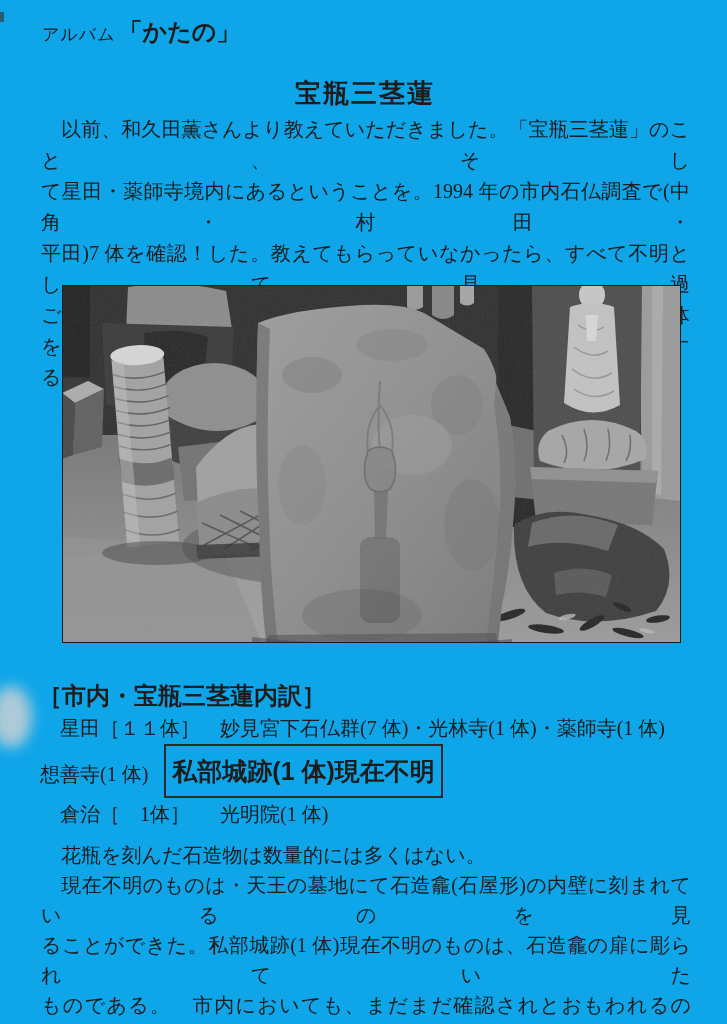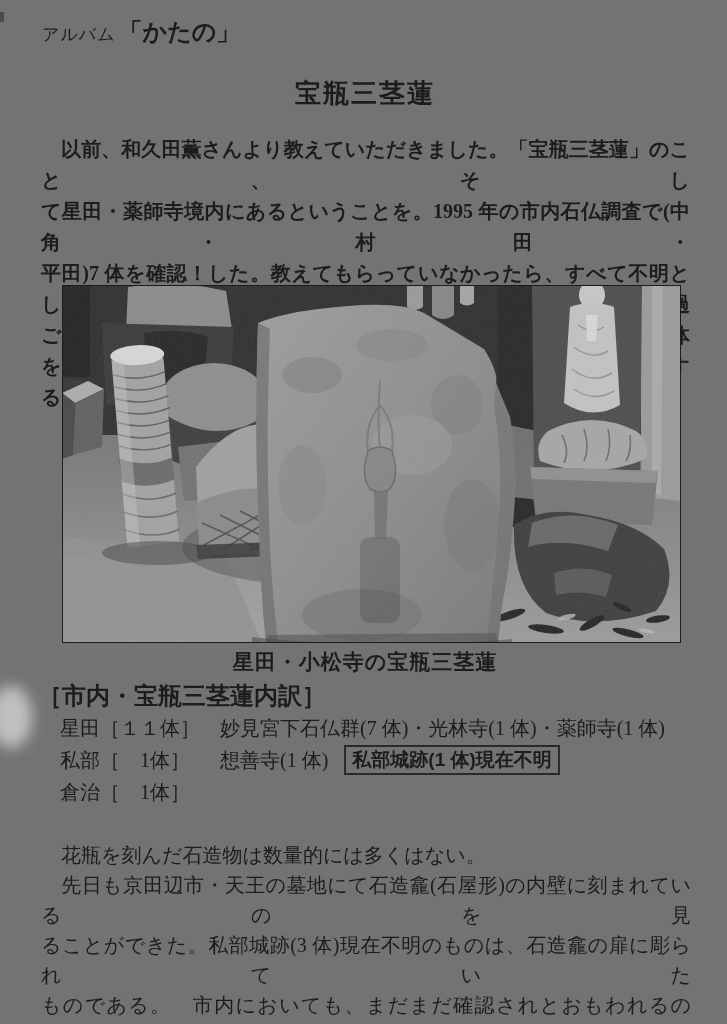--- a/index.html
+++ b/index.html
@@ -1,53 +1,53 @@
 <!DOCTYPE html>
 <html><head>
 <meta charset="utf-8">
 <style>
   html,body{margin:0;padding:0;background:#e8e8e8;}
   .page{
     position:relative;
     width:727px;height:1024px;
-    background:#737373;
+    background:#0ea5e9;
     overflow:hidden;
     font-family:"Liberation Serif","DejaVu Serif",serif;
     color:#1c1c1c;
   }
   
   .album{position:absolute;left:42px;top:16px;white-space:nowrap;}
   .album-label{font-size:17px;letter-spacing:1px;}
   .album-title{font-size:24px;font-weight:700;margin-left:3px;}
   .main-title{
     position:absolute;left:40px;top:76px;width:650px;
     text-align:center;font-size:26px;font-weight:700;letter-spacing:2px;
   }
   
-  .intro{position:absolute;left:41px;top:134px;width:649px;font-size:20px;line-height:31px;font-weight:bold;}
+  .intro{position:absolute;left:41px;top:114px;width:649px;font-size:20px;line-height:31px;}
   .closing{position:absolute;left:41px;top:840px;width:650px;font-size:20px;line-height:30px;}
   .jl{text-align:justify;text-align-last:justify;}
   
   .photo-wrap{position:absolute;left:62px;top:285px;width:619px;height:358px;line-height:0;}
   .photo-wrap svg{display:block;}
   .caption{
     position:absolute;left:40px;top:648px;width:650px;text-align:center;
     font-size:21px;font-weight:700;letter-spacing:1px;
   }
   
   .bd-heading{position:absolute;left:38px;top:680px;font-size:24px;font-weight:700;}
   .breakdown{position:absolute;left:40px;top:712px;width:670px;font-size:20px;}
   .bd-row{display:flex;align-items:center;}
   .bd-area{width:160px;padding-left:20px;white-space:pre;line-height:32px;flex:none;}
   .bd-details{flex:1;line-height:32px;}
   .bd-line{white-space:nowrap;}
   .boxed{
-    display:inline-block;border:2px solid #2a2a2a;padding:0 6px;margin-left:16px;
+    display:inline-block;border:2px solid #2a2a2a;padding:12px 6px;margin-left:16px;
     font-family:"Liberation Sans","DejaVu Sans",sans-serif;
-    font-weight:700;font-size:19px;line-height:26px;vertical-align:1px;
+    font-weight:700;font-size:25px;line-height:26px;vertical-align:1px;
   }
   
   .scan-smudge{
     position:absolute;left:-10px;top:686px;width:42px;height:62px;
     background:#d4d4d4;border-radius:50%;filter:blur(7px);opacity:.8;
   }
   .corner-mark{position:absolute;left:0;top:12px;width:4px;height:10px;background:#3a3a3a;opacity:.7;}
 </style>
 </head>
 <body>
@@ -58,21 +58,21 @@
   <div class="scan-smudge"></div>
 
   <div class="album">
     <span class="album-label">アルバム</span><span class="album-title">「かたの」</span>
   </div>
 
   <div class="main-title">宝瓶三茎蓮</div>
 
   <div class="intro">
     <div class="jl">　以前、和久田薫さんより教えていただきました。「宝瓶三茎蓮」のこと、そし</div>
-    <div class="jl">て星田・薬師寺境内にあるということを。1995 年の市内石仏調査で(中角・村田・</div>
+    <div class="jl">て星田・薬師寺境内にあるということを。1994 年の市内石仏調査で(中角・村田・</div>
     <div class="jl">平田)7 体を確認！した。教えてもらっていなかったら、すべて不明として見過</div>
     <div class="jl">ごしていただろう。今回の調査では不明登録分を再調査し、さらに 6 体を確認す</div>
     <div>ることが出来ました。不明が判明した時、うれしいですね。</div>
   </div>
 
   <div class="photo-wrap">
     <svg viewBox="0 0 619 358" width="619" height="358" xmlns="http://www.w3.org/2000/svg">
       <defs>
         <linearGradient id="groundG" x1="0" y1="0" x2="0" y2="1">
           <stop offset="0" stop-color="#767676"></stop>
@@ -219,43 +219,44 @@
       <path d="M196,38 Q192,160 197,240 Q198,300 204,358 L216,358 Q208,290 207,230 Q204,150 208,44 Z" fill="#616161" opacity="0.6"></path>
       <path d="M434,98 L448,132 Q456,180 452,226 Q448,282 440,320 L436,358 L424,358 Q434,280 438,220 Q440,170 432,120 Z" fill="#6a6a6a" opacity="0.55"></path>
       <path d="M204,358 l232,0 l-2,-10 l-228,2 Z" fill="#4e4e4e" opacity="0.6"></path>
       <path d="M190,352 q130,14 260,2 l0,6 l-260,0 Z" fill="#3c3c3c" opacity="0.5"></path>
 
       <rect x="0" y="0" width="619" height="358" filter="url(#grain)" opacity="0.3"></rect>
       <rect x="0.5" y="0.5" width="618" height="357" fill="none" stroke="#1c1c1c" stroke-width="1"></rect>
     </svg>
   </div>
 
-  <div class="caption">星田・小松寺の宝瓶三茎蓮</div>
 
   <div class="bd-heading">［市内・宝瓶三茎蓮内訳］</div>
 
   <div class="breakdown">
     <div class="bd-row">
       <span class="bd-area"><span>星田</span><span>［１１体］</span></span>
       <span class="bd-details">
         <div class="bd-line">妙見宮下石仏群(7 体)・光林寺(1 体)・薬師寺(1 体)</div>
       </span>
     </div>
     <div class="bd-row">
-      <span class="bd-area"><span>私部</span><span>［　1体］</span></span>
       <span class="bd-details">
         <div class="bd-line"><span>想善寺(1 体)</span><span class="boxed">私部城跡(1 体)現在不明</span></div>
       </span>
     </div>
     <div class="bd-row">
       <span class="bd-area"><span>倉治</span><span>［　1体］</span></span>
+      <span class="bd-details">
+        <div class="bd-line">光明院(1 体)</div>
+      </span>
     </div>
   </div>
 
   <div class="closing">
     <div>　花瓶を刻んだ石造物は数量的には多くはない。</div>
-    <div class="jl">　先日も京田辺市・天王の墓地にて石造龕(石屋形)の内壁に刻まれているのを見</div>
-    <div class="jl">ることができた。私部城跡(3 体)現在不明のものは、石造龕の扉に彫られていた</div>
+    <div class="jl">　現在不明のものは・天王の墓地にて石造龕(石屋形)の内壁に刻まれているのを見</div>
+    <div class="jl">ることができた。私部城跡(1 体)現在不明のものは、石造龕の扉に彫られていた</div>
     <div class="jl">ものである。　市内においても、まだまだ確認されとおもわれるので、今後も再々</div>
 
   </div>
 
 </div>
 
 </body></html>

